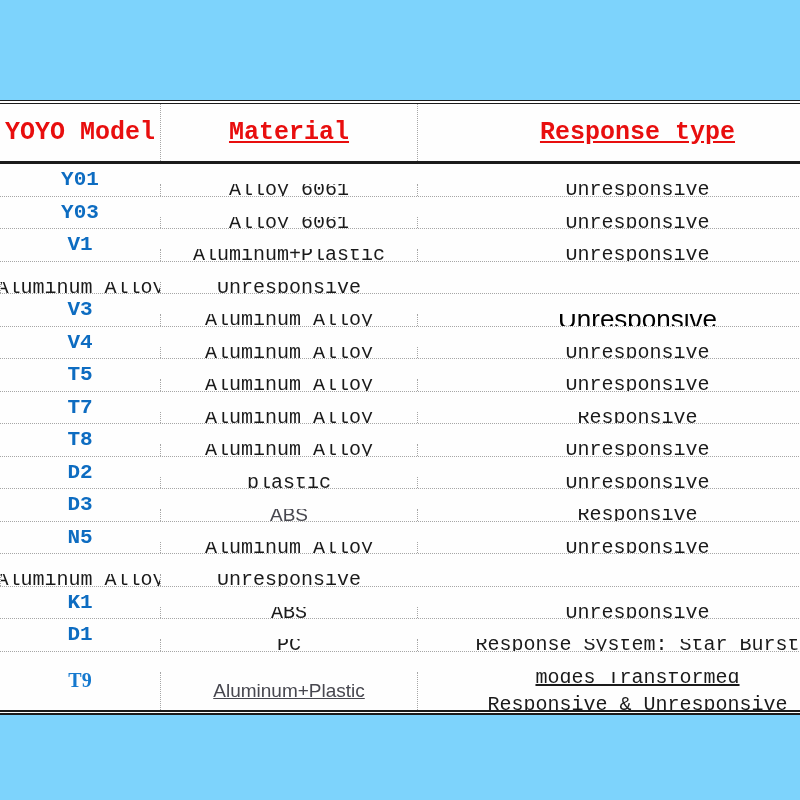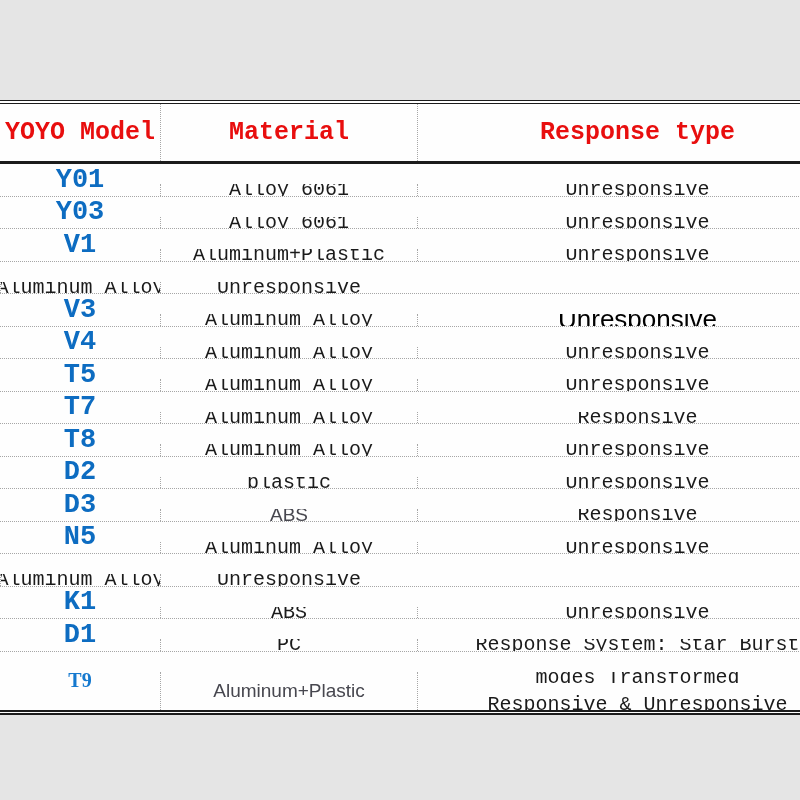--- a/index.html
+++ b/index.html
@@ -5,21 +5,21 @@
   html, body {
     margin: 0; padding: 0;
     width: 800px; height: 800px;
     overflow: hidden;
     background: #ffffff;
     font-family: "Liberation Sans", sans-serif;
   }
   .canvas {
     position: relative;
     width: 800px; height: 800px;
-    background: #e5e5e5;
+    background: #7dd3fc;
   }
   .tbl {
     position: absolute;
     top: 100px; left: 0;
     width: 857px;
     border-top: 4px double var(--rule);
     border-bottom: 5px double var(--rule);
     background: #fefefe;
   }
   .grid-row {
@@ -33,32 +33,32 @@
   .row { height: 31.5px; }
   .row.tall { height: 58px; }
   #tbody .row + .row { border-top: 1px dotted var(--grid); }
   .cell {
     display: flex;
     align-items: center;
     justify-content: center;
     overflow: hidden;
     white-space: nowrap;
   }
-  .c2, .c3 { border-left: 1px dotted var(--grid); }
+  .c2, .c3 { border-left: 1px dotted var(--grid); text-decoration: underline; }
   .hcell {
     font-family: "Liberation Mono", "DejaVu Sans Mono", monospace;
     font-weight: bold;
     font-size: 25px;
     color: var(--hdr);
     letter-spacing: 0px;
   }
   .model {
     font-family: "Liberation Mono", "DejaVu Sans Mono", monospace;
     font-weight: bold;
-    font-size: 27px;
+    font-size: 21px;
     color: var(--blue);
   }
   .model.v-sans {
     font-family: Liberation Serif, serif;
     font-size: 20px;
     color: var(--blue2);
   }
   .material, .response {
     font-family: "Liberation Mono", "DejaVu Sans Mono", monospace;
     font-size: 20px;

